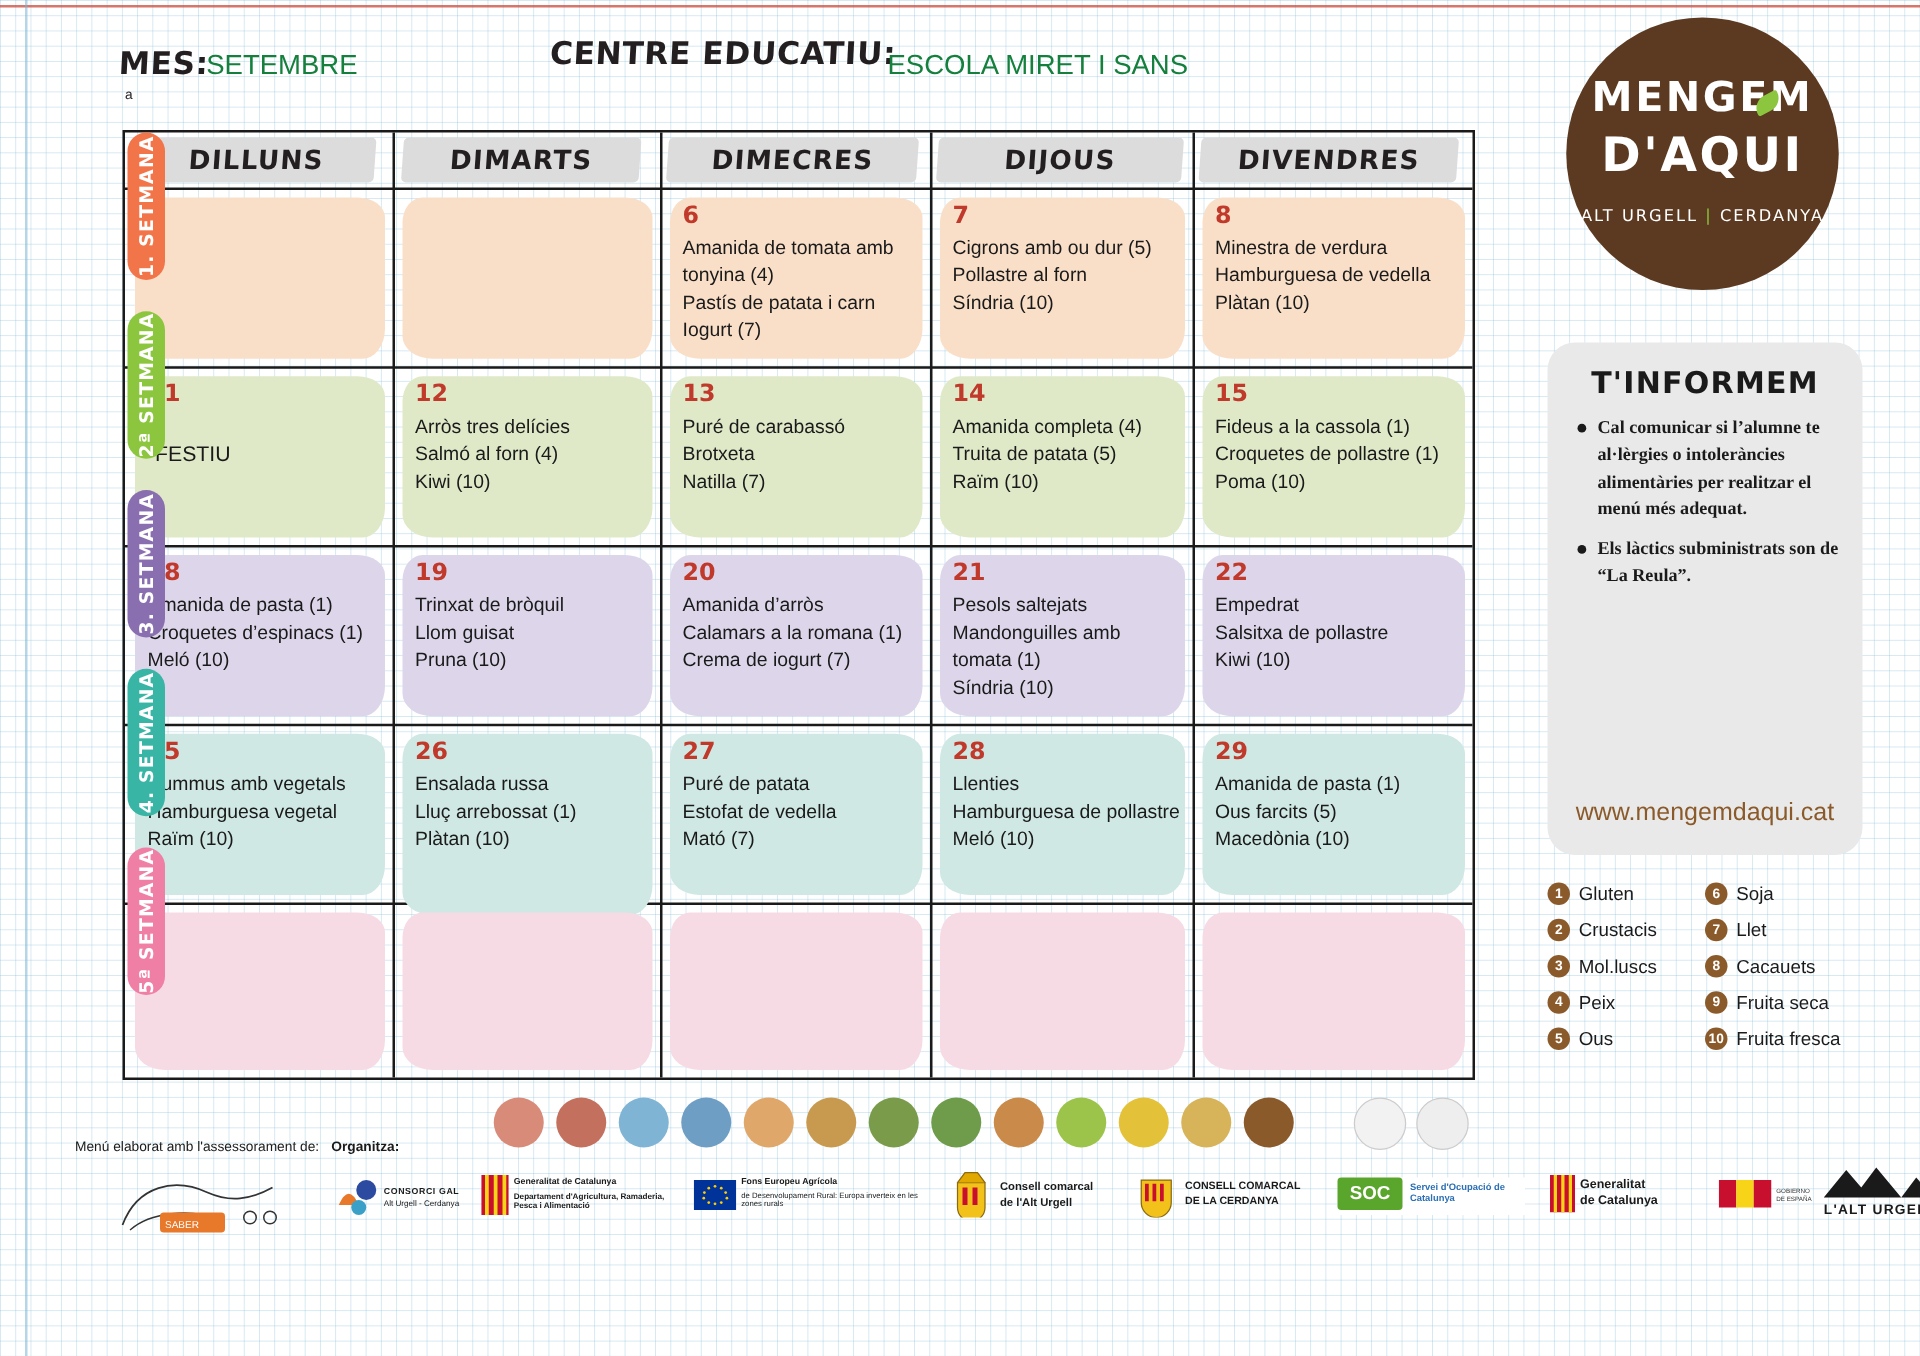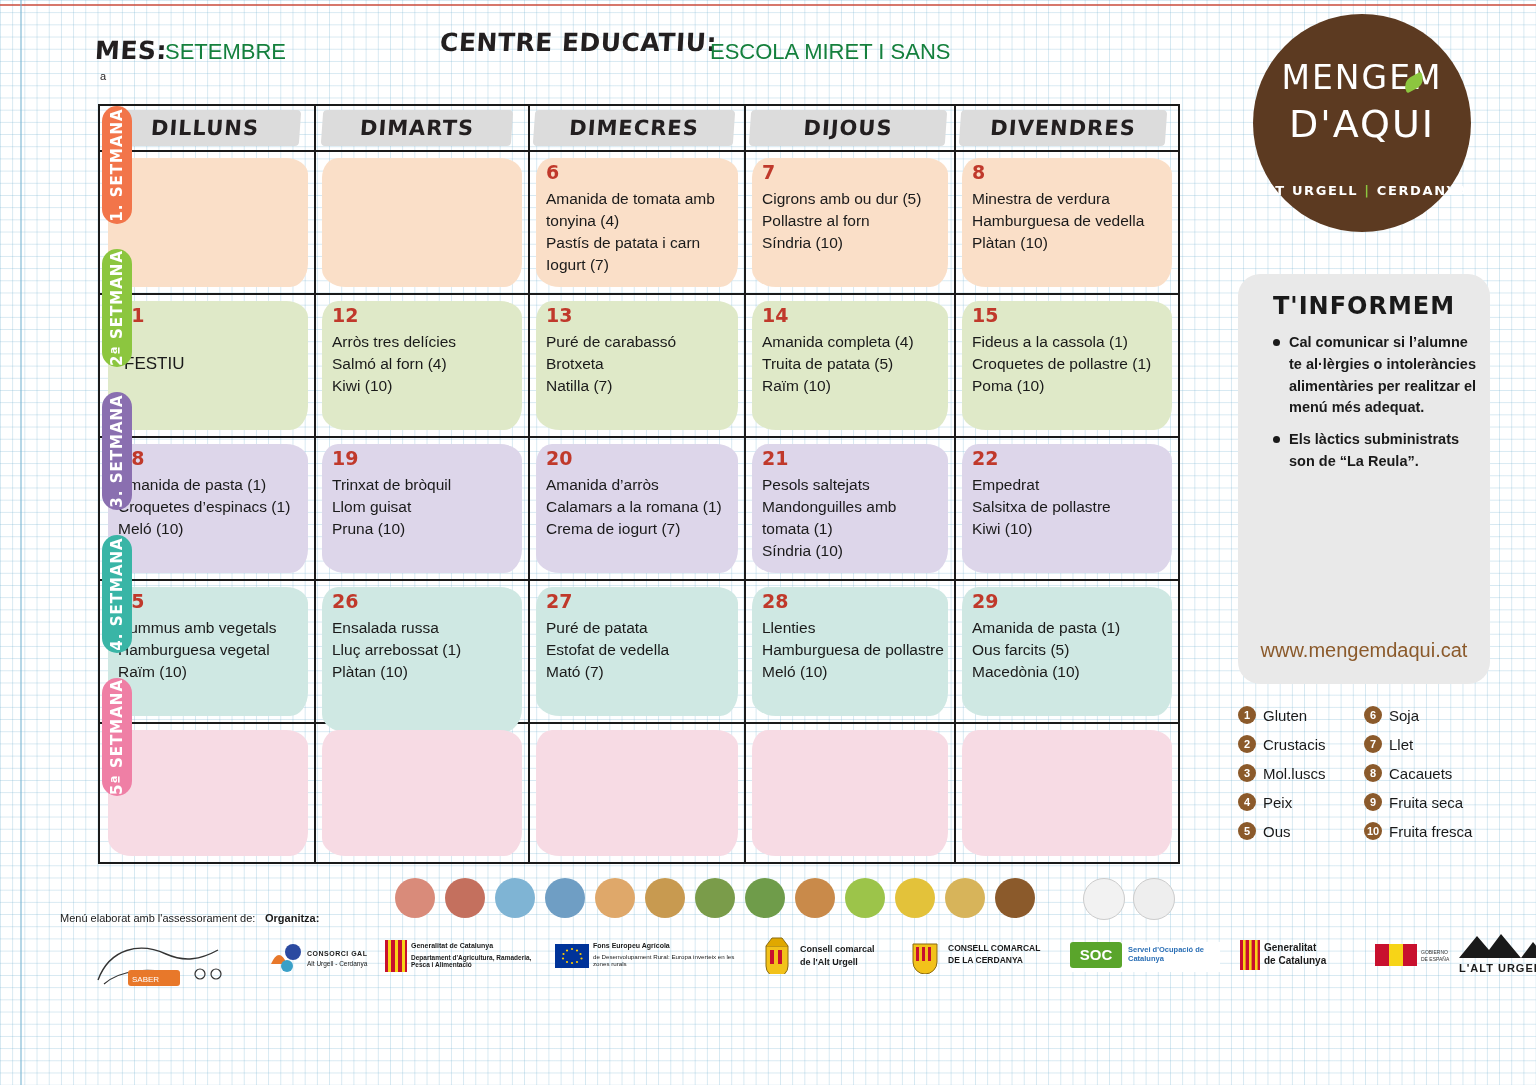--- a/index.html
+++ b/index.html
@@ -161,29 +161,29 @@
     width: 218px; height: 218px;
     background: #5c3a21;
     border-radius: 50%;
     color: #fff;
   }
   .logo .l1, .logo .l2 {
     position: absolute;
     width: 100%;
     text-align: center;
     font-family: "DejaVu Sans", sans-serif;
-    font-weight: normal;
+    font-weight: bold;
     letter-spacing: 2px;
   }
   .logo .l1 { top: 44px; font-size: 33px; }
   .logo .l2 { top: 88px; font-size: 38px; }
   .logo .l3 {
     position: absolute; top: 152px; width: 100%;
     text-align: center; font-size: 13px; letter-spacing: 1.6px;
-    font-family: "DejaVu Sans", sans-serif; font-weight: bold; margin-top: 17px;
+    font-family: "DejaVu Sans", sans-serif; font-weight: normal;
   }
   .logo .leaf {
     position: absolute;
     left: 150px; top: 62px;
     width: 22px; height: 13px;
     background: #8cc63f;
     border-radius: 12px 2px 12px 2px;
     transform: rotate(-28deg);
   }
   .logo .sep { color: #8cc63f; }
@@ -199,23 +199,24 @@
     margin: 0;
     padding: 18px 0 6px 0;
     text-align: center;
     font-family: "DejaVu Sans", sans-serif;
     font-size: 24px;
     letter-spacing: 1px;
     color: #1a1a1a;
     font-weight: bold;
   }
   .info ul {
-    margin: 6px 0 0 15px;
+    margin: 6px 0 0 4px;
     padding-left: 36px;
     list-style: none;
+    font-family: Liberation Serif, serif;
   }
   .info li {
     position: relative;
     font-size: 14.5px;
     font-weight: bold;
     color: #1a1a1a;
     line-height: 1.5;
     margin-bottom: 10px;
     padding-right: 14px;
   }

